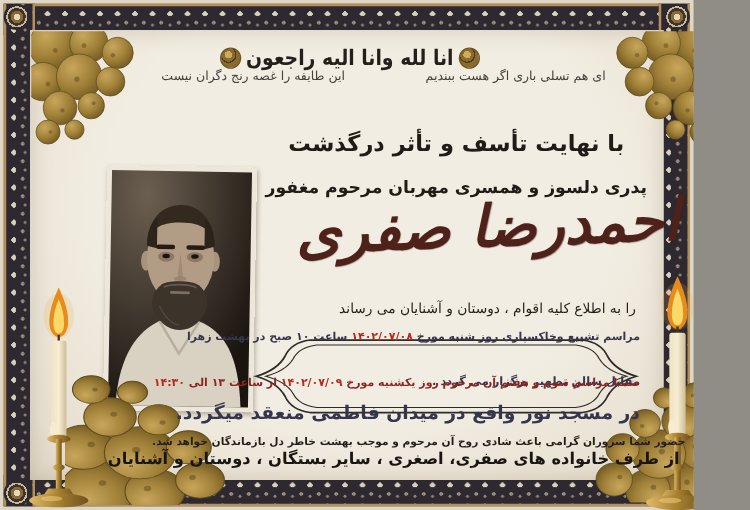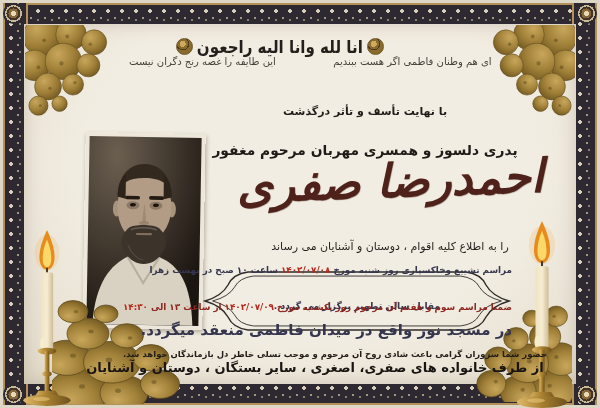--- a/index.html
+++ b/index.html
@@ -1,16 +1,16 @@
 <!DOCTYPE html>
 <html lang="fa"><head>
 <meta charset="utf-8">
 <style>
   html,body{margin:0;padding:0;background:#8f8d85;}
-  .scene{position:relative;width:600px;height:408px;overflow:hidden;background:#8f8d85;
+  .scene{position:relative;width:555px;height:408px;overflow:hidden;background:#8f8d85;
          font-family:"DejaVu Sans",sans-serif;}
   .card{position:absolute;inset:0;background:#ded7c5;}
   
   .band{position:absolute;background-color:#2e2931;}
   .band.top,.band.bottom{left:3px;right:3px;height:21px;border-top:2px solid #b3905a;border-bottom:2px solid #b3905a;
     background-image:
       radial-gradient(circle 2.1px at 7px 6px, #d8cebc 97%, transparent),
       radial-gradient(circle 1.5px at 0px 13px, #a2967f 97%, transparent),
       radial-gradient(circle 1.5px at 14px 13px, #a2967f 97%, transparent),
       radial-gradient(circle 1.2px at 7px 15px, #8b8069 97%, transparent);
@@ -34,28 +34,28 @@
   
   .txt{position:absolute;text-align:center;white-space:nowrap;direction:rtl;}
   #bismillah{top:38px;left:190px;width:180px;display:flex;align-items:center;justify-content:center;gap:7px;}
   .calli{font-size:14.5px;font-weight:bold;color:#241f1b;white-space:nowrap;direction:rtl;transform:scaleY(1.18) scaleX(1.04);}
   .medallion{width:15px;height:15px;border-radius:50%;flex:0 0 auto;
     background:radial-gradient(circle at 38% 32%, #cfa95c 0 3px, #8a6b2e 3px 5.5px, #4c3a1b 5.5px 6.5px, #8a6b2e 6.5px);
     border:1px solid #6e5626;}
   .poem{top:54px;font-size:10px;line-height:16px;color:#45413b;}
   #poem-right{left:315px;width:195px;}
   #poem-left{left:100px;width:205px;}
-  #condolence{top:105px;left:195px;width:340px;font-weight:bold;font-size:11px;color:#1f1b17;letter-spacing:0;}
+  #condolence{top:105px;left:195px;width:340px;font-weight:bold;font-size:18px;color:#1f1b17;letter-spacing:0;}
   #subtitle{top:126px;left:195px;width:340px;font-weight:bold;font-size:13.8px;color:#1f1b17;margin-top:16px;}
   #deceased-name{top:154px;left:225px;width:330px;font-size:46px;font-weight:bold;font-style:italic;color:#4e221b;
     transform:rotate(-2deg);text-shadow:0.5px 0.5px 0.8px rgba(60,20,10,.45);}
   #notify{top:240px;left:230px;width:320px;font-size:11px;font-weight:normal;color:#241f1b;}
   #box{position:absolute;top:257px;left:202px;width:310px;height:88px;}
   #box svg.cartouche{position:absolute;inset:0;}
-  .bl{position:absolute;left:0;right:0;text-align:center;font-weight:bold;white-space:nowrap;direction:rtl;}
+  .bl{position:absolute;left:0;right:0;font-weight:bold;white-space:nowrap;direction:rtl;}
   .bl-1{top:8px;font-size:8.8px;color:#35354e;}
   .bl-2{top:27px;font-size:9.2px;color:#35354e;margin-top:16px;}
   .bl-3{top:45px;font-size:8.8px;color:#8e2620;}
   .bl-4{top:64px;font-size:15px;color:#35354e;}
   .date{color:#b8271c;}
   #closing-note{top:349px;left:95px;width:480px;font-size:8.5px;font-weight:bold;color:#221d18;}
   #signature{top:360px;left:70px;width:490px;font-size:13px;font-weight:bold;color:#191512;}
   .orn,.candle,.photo{position:absolute;}
   #photo{top:133px;left:84px;width:120px;height:196px;transform:rotate(1deg);
     box-shadow:1px 2px 4px rgba(60,50,30,.35);}
@@ -186,21 +186,21 @@
         <use href="#candleG"></use>
       </svg>
 
     <div class="txt" id="bismillah">
       <span class="medallion"></span>
       <span class="calli">انا لله وانا الیه راجعون</span>
       <span class="medallion"></span>
     </div>
 
     <div class="txt poem" id="poem-right">
-      <div>ای هم وطنان فاطمی اگر هست ببندیم</div>
+      <div>ای هم تسلی باری اگر هست ببندیم</div>
     </div>
     <div class="txt poem" id="poem-left">
       <div>این طایفه را غصه رنج دگران نیست</div>
     </div>
 
     <div class="txt" id="condolence">با نهایت تأسف و تأثر درگذشت</div>
     <div class="txt" id="subtitle">پدری دلسوز و همسری مهربان مرحوم مغفور</div>
 
     <div class="txt" id="deceased-name">احمدرضا صفری</div>
 
@@ -214,17 +214,17 @@
       <div class="bl bl-1">
         <span>مراسم تشییع وخاکسپاری روز شنبه مورخ </span><span class="date">۱۴۰۲/۰۷/۰۸</span><span> ساعت ۱۰ صبح در بهشت زهرا</span>
       </div>
       <div class="bl bl-2">مقابل سالن تطهیر برگزار می گردد .</div>
       <div class="bl bl-3">
         <span>ضمنا مراسم سوم و هفتم آن مرحوم روز یکشنبه مورخ </span><span class="date">۱۴۰۲/۰۷/۰۹</span><span> از ساعت ۱۳ الی </span><span class="date">۱۴:۳۰</span>
       </div>
       <div class="bl bl-4">در مسجد نور واقع در میدان فاطمی منعقد میگردد.</div>
     </div>
 
-    <div class="txt" id="closing-note">حضور شما سروران گرامی باعث شادی روح آن مرحوم و موجب تسلی خاطر دل بازماندگان خواهد شد.</div>
+    <div class="txt" id="closing-note">حضور شما سروران گرامی باعث شادی روح آن مرحوم و موجب بهشت خاطر دل بازماندگان خواهد شد.</div>
     <div class="txt" id="signature">از طرف خانواده های صفری، اصغری ، سایر بستگان ، دوستان و آشنایان</div>
 
   </div>
 </div>
 
 </body></html>

